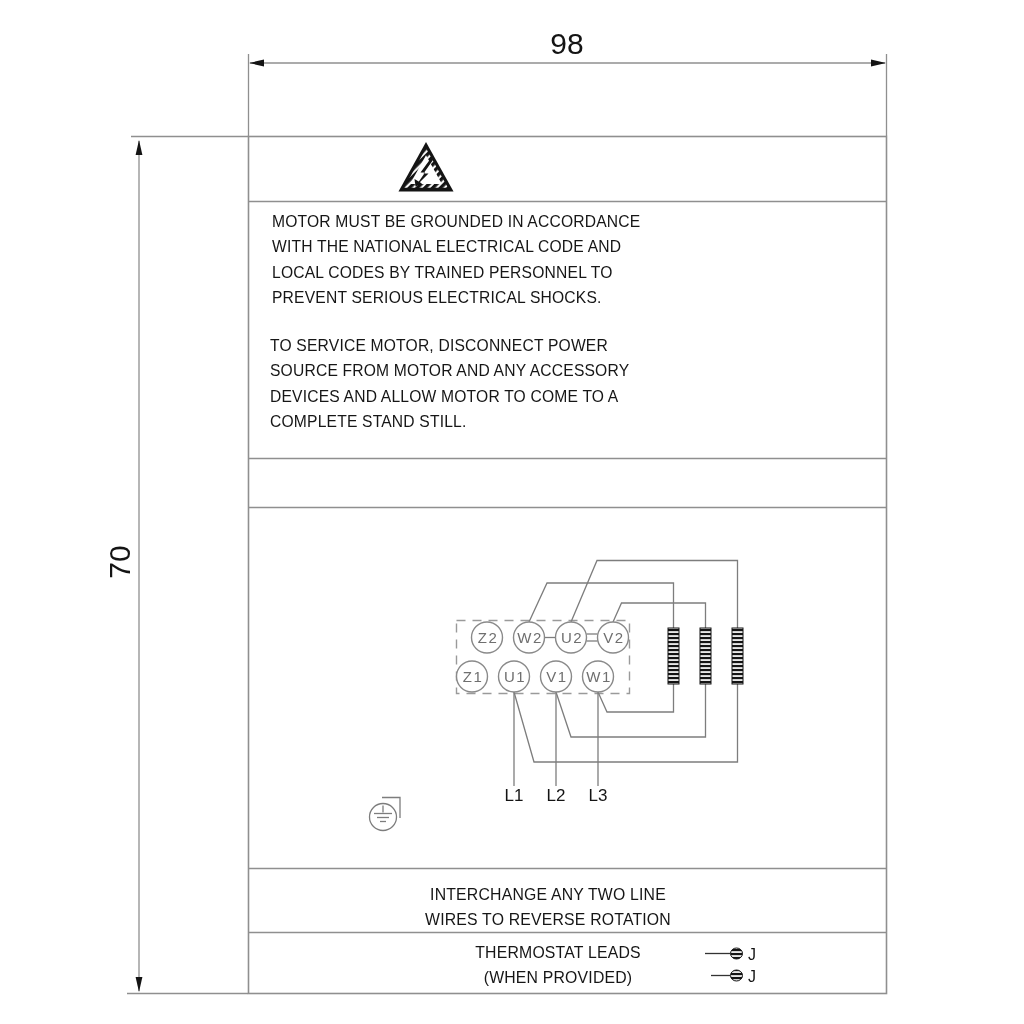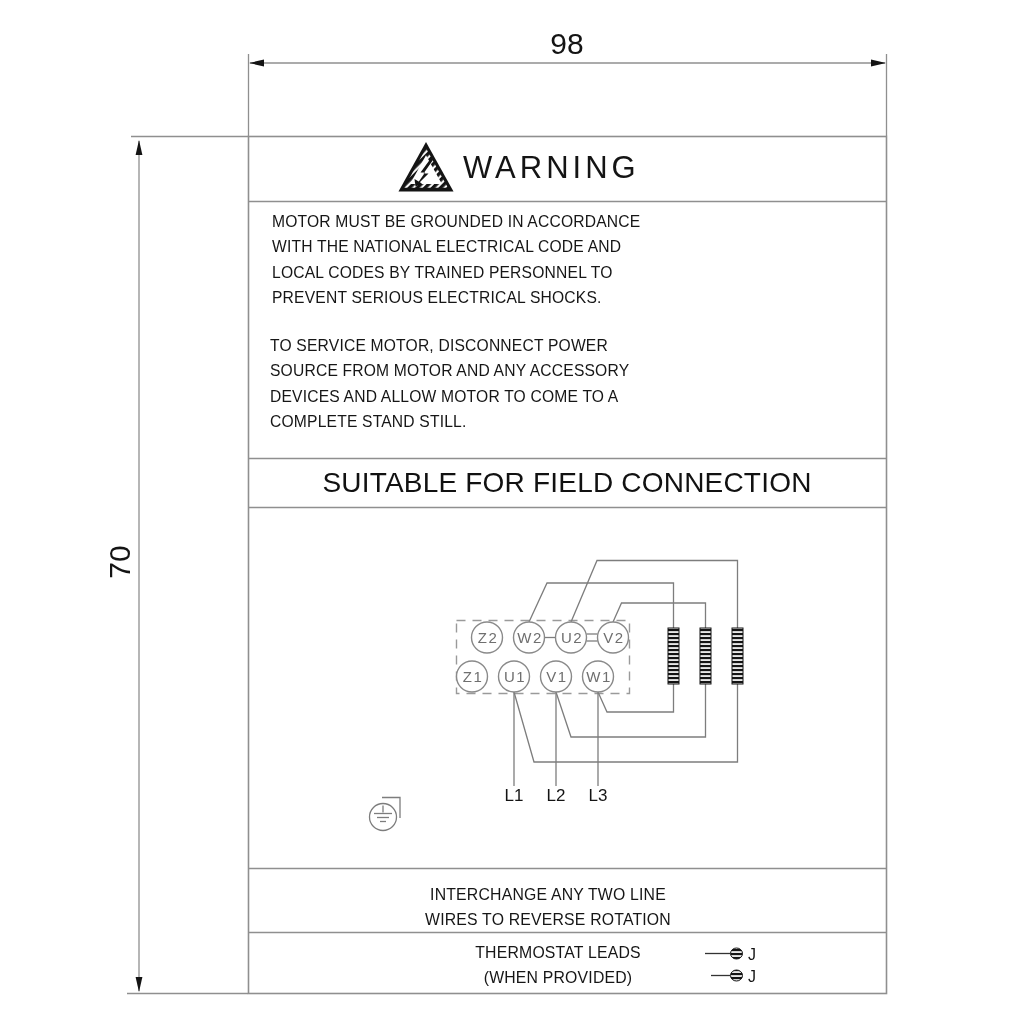--- a/index.html
+++ b/index.html
@@ -135,37 +135,35 @@
       <ellipse cx="736.5" cy="975.5" rx="6" ry="5.5" fill="url(#coilStripes)" stroke="#141414" stroke-width="1"></ellipse>
       <text x="748" y="981.5" font-size="16" fill="#141414" font-family="Liberation Sans, sans-serif">J</text>
     </g>
   </svg>
 
   <div class="abs dimnum dim-w">98</div>
   <div class="abs dimnum dim-h">
     <span>70</span>
   </div>
 
-  <div class="abs warning-title">WARNING</div>
 
   <div class="abs para para1">
     <div>MOTOR MUST BE GROUNDED IN ACCORDANCE</div>
     <div>WITH THE NATIONAL ELECTRICAL CODE AND</div>
     <div>LOCAL CODES BY TRAINED PERSONNEL TO</div>
     <div>PREVENT SERIOUS ELECTRICAL SHOCKS.</div>
   </div>
 
   <div class="abs para para2">
     <div>TO SERVICE MOTOR, DISCONNECT POWER</div>
     <div>SOURCE FROM MOTOR AND ANY ACCESSORY</div>
     <div>DEVICES AND ALLOW MOTOR TO COME TO A</div>
     <div>COMPLETE STAND STILL.</div>
   </div>
 
-  <div class="abs suitable">SUITABLE FOR FIELD CONNECTION</div>
 
   <div class="abs note note1">
     <div>INTERCHANGE ANY TWO LINE</div>
     <div>WIRES TO REVERSE ROTATION</div>
   </div>
 
   <div class="abs note note2">
     <div>THERMOSTAT LEADS</div>
     <div>(WHEN PROVIDED)</div>
   </div>

